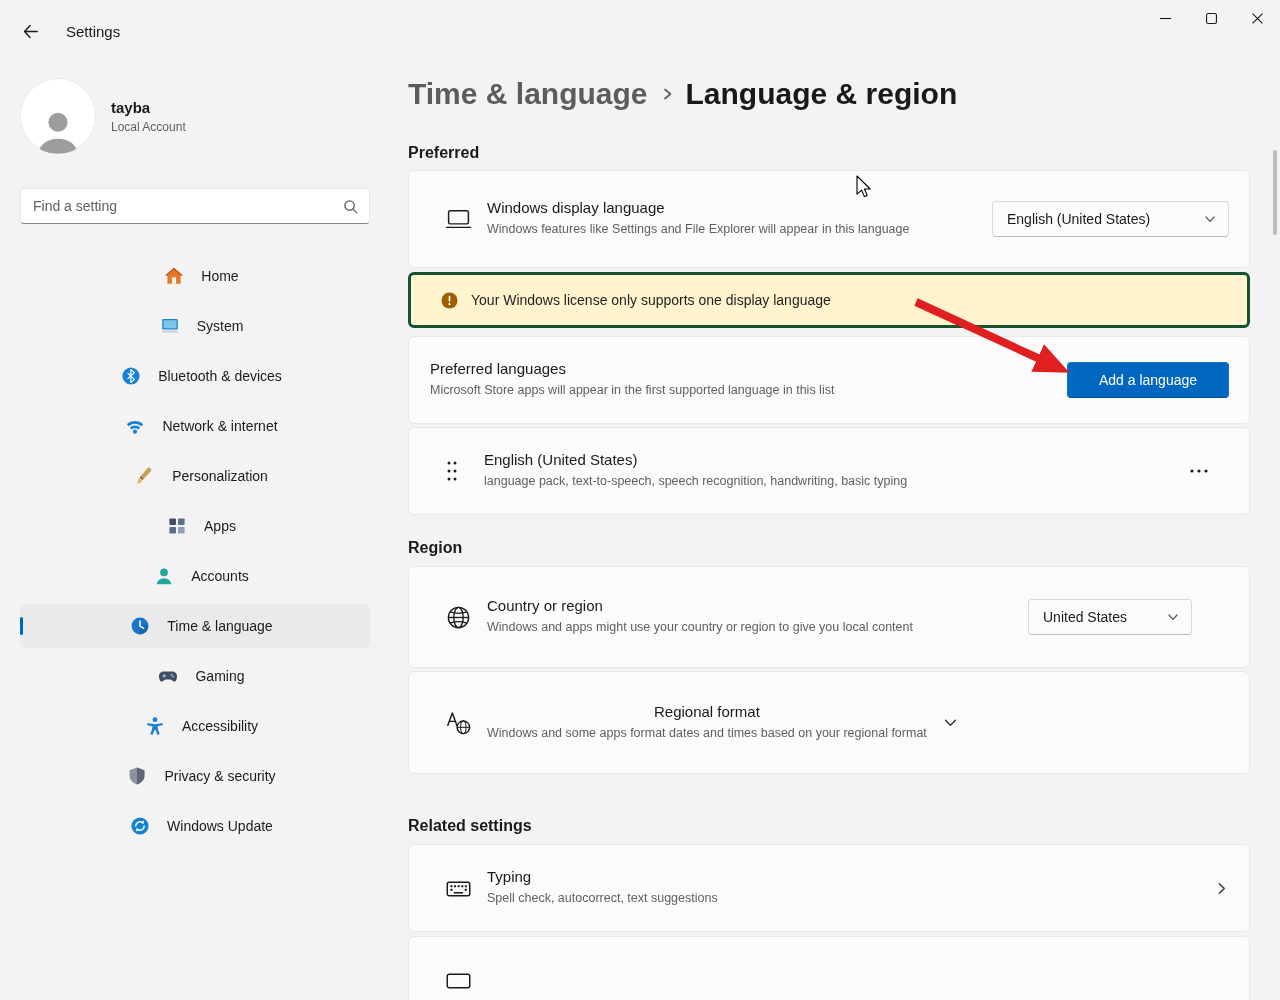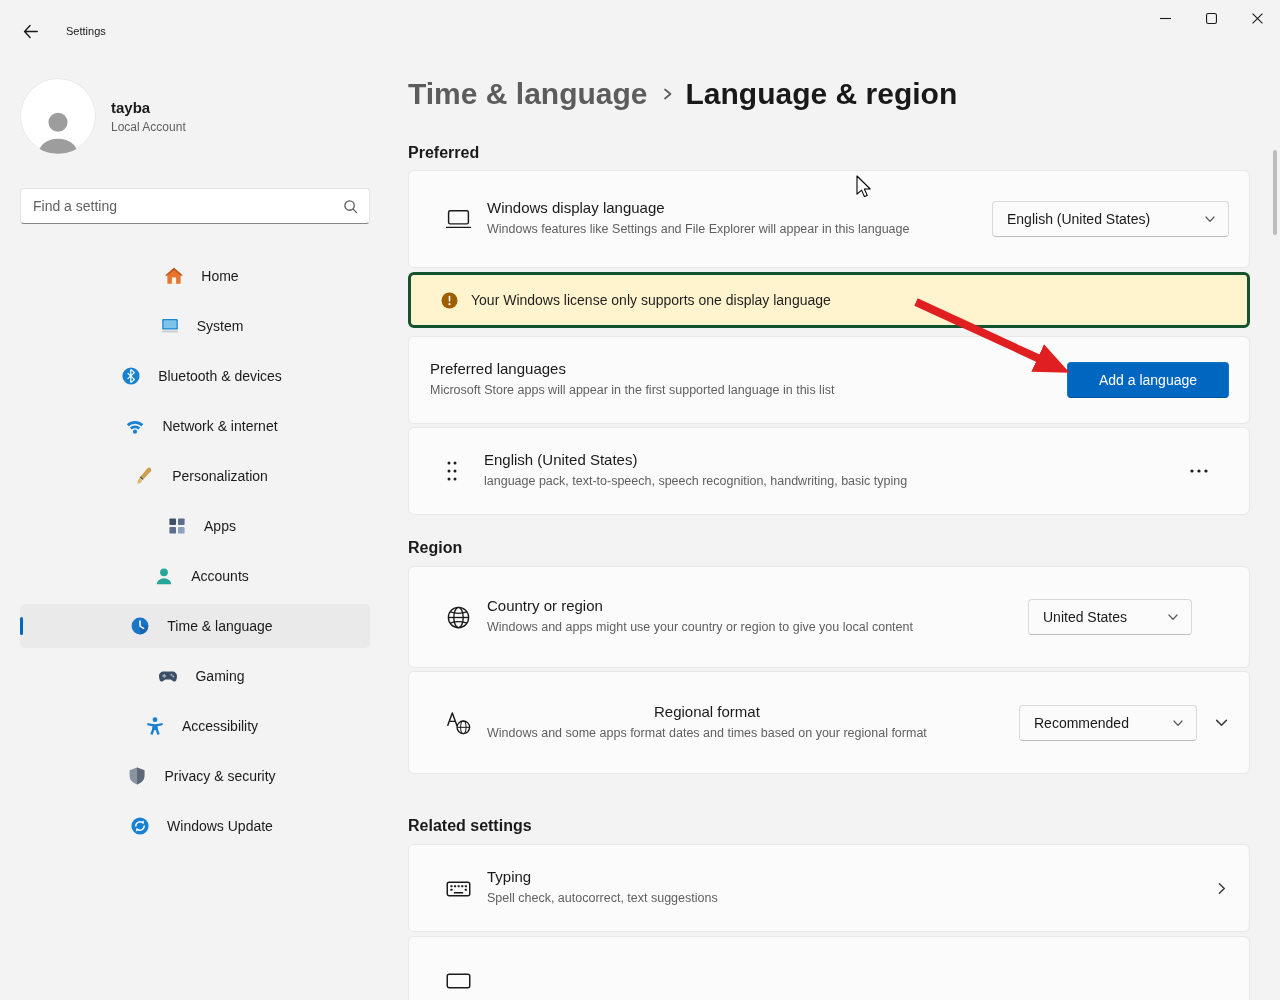--- a/index.html
+++ b/index.html
@@ -8,21 +8,21 @@
     font-family:"Liberation Sans","DejaVu Sans",sans-serif;
     background:#f3f3f3; color:#1a1a1a; overflow:hidden; position:relative;
   }
   svg { display:block; }
 
   
   .titlebar { position:absolute; top:0; left:0; right:0; height:48px; }
   .back-btn { position:absolute; left:10px; top:13px; width:40px; height:36px;
     background:transparent; border:none; display:flex; align-items:center; justify-content:center;
     border-radius:4px; cursor:pointer; }
-  .app-title { position:absolute; left:66px; top:31px; transform:translateY(-50%); font-size:11px; }
+  .app-title { position:absolute; left:66px; top:31px; transform:translateY(-50%); font-size:15px; }
   .window-controls { position:absolute; right:0; top:0; display:flex; }
   .win-btn { width:46px; height:36px; display:flex; align-items:center; justify-content:center;
     background:transparent; border:none; cursor:pointer; }
 
   
   .sidebar { position:absolute; left:0; top:56px; width:390px; height:952px; }
   .user-card { position:absolute; left:20px; top:22px; display:flex; align-items:center; gap:15px; cursor:pointer; }
   .avatar { width:76px; height:76px; border-radius:50%; background:#ffffff;
     display:flex; align-items:flex-end; justify-content:center; overflow:hidden;
     box-shadow:0 0 0 1px #e8e8e8 inset; }
@@ -398,28 +398,20 @@
       <svg width="27" height="27" viewBox="0 0 24 24" fill="none" stroke="#1a1a1a" stroke-width="1.3">
           <path d="M2.5 14.5 L6.5 3.5 L10.5 14.5 M4 11 h5" stroke-linecap="round" stroke-linejoin="round"></path>
           <circle cx="16.3" cy="16.3" r="5.6" stroke-width="1.2"></circle>
           <ellipse cx="16.3" cy="16.3" rx="2.4" ry="5.6" stroke-width="0.9"></ellipse>
           <path d="M10.8 16.3 h11" stroke-width="0.9"></path>
         </svg>
     </span>
     <div class="card-text">
       <div class="card-title">Regional format</div>
       <div class="card-desc w470">Windows and some apps format dates and times based on your regional format</div>
-    </div>
-    <div class="dropdown" id="dd-format">
-      <span>Recommended</span>
-      <span>
-        <svg width="12" height="12" viewBox="0 0 12 12">
-            <path d="M2 4 L6 8.4 L10 4" fill="none" stroke="#5c5c5c" stroke-width="1.3" stroke-linecap="round" stroke-linejoin="round"></path>
-          </svg>
-      </span>
     </div>
     <button class="expander">
       <span>
         <svg width="15" height="15" viewBox="0 0 14 14">
             <path d="M2.5 5 L7 9.6 L11.5 5" fill="none" stroke="#3c3c3c" stroke-width="1.4" stroke-linecap="round" stroke-linejoin="round"></path>
           </svg>
       </span>
     </button>
   </section>
 

